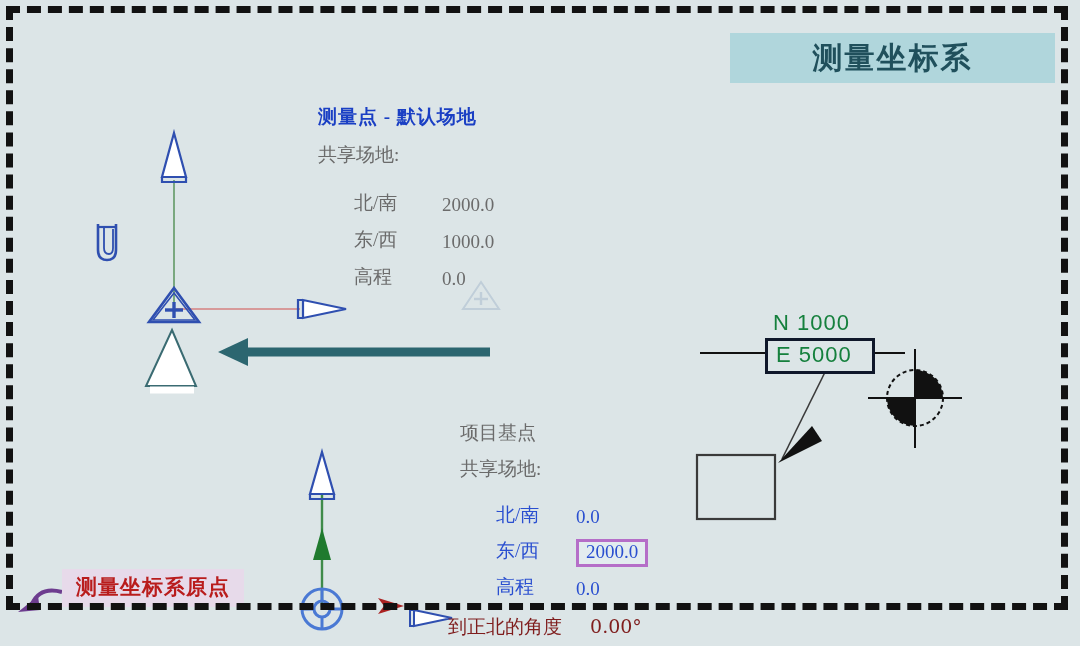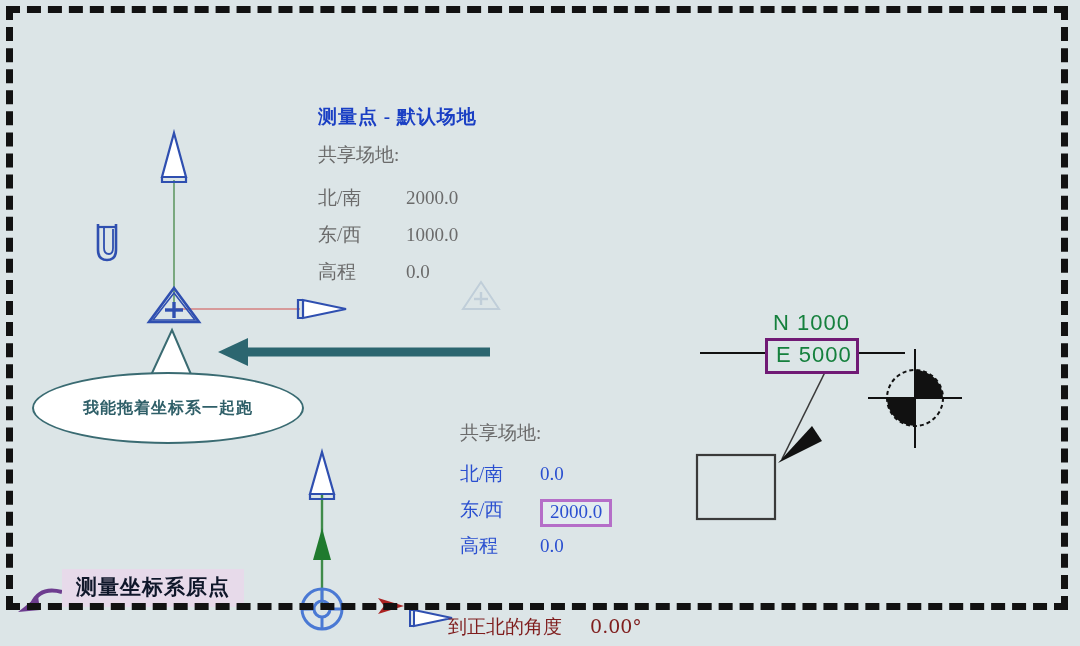--- a/index.html
+++ b/index.html
@@ -48,23 +48,24 @@
     letter-spacing: 2px;
   }
 
   
   .info-block {
     position: absolute;
     font-family: Liberation Serif, serif;
   }
   .info-row {
     display: flex;
-    align-items: center;
+    align-items: flex-end;
     height: 37px;
     white-space: nowrap;
+    margin-left: 36px;
   }
   .row-label { display: inline-block; }
   .row-value { display: inline-block; }
 
   
   #survey-block { left: 318px; top: 104px; }
   #survey-block .heading {
     font-size: 19px;
     font-weight: bold;
     color: #1a3fc4;
@@ -105,22 +106,22 @@
     position: absolute;
     left: 765px;
     top: 310px;
     font-family: "Liberation Sans", sans-serif;
     font-size: 22px;
     color: #15803d;
   }
   #ne-n { padding-left: 8px; letter-spacing: 1px; }
   #ne-e {
     margin-top: 2px;
-    border: 3px solid #701a75;
-    padding: 1px 4px 3px 8px;
+    border: 3px solid #0f172a;
+    padding: 1px 20px 3px 8px;
     display: inline-block;
     letter-spacing: 1px;
     background: #dce5e7;
   }
 
   
   #bubble {
     position: absolute;
     left: 32px;
     top: 372px;
@@ -146,21 +147,21 @@
     position: absolute;
     left: 62px;
     top: 569px;
     padding: 4px 14px 6px 14px;
     background: #e7daea;
   }
   #origin-label-text {
     font-family: "DejaVu Sans", sans-serif;
     font-size: 21px;
     font-weight: bold;
-    color: #0f172a;
+    color: #b91c1c;
     letter-spacing: 1px;
   }
 
   .svg-layer {
     position: absolute;
     left: 0;
     top: 0;
     width: 1080px;
     height: 646px;
     pointer-events: none;
@@ -257,39 +258,43 @@
       <path d="M915 370 A28 28 0 0 1 943 398 L915 398 Z" fill="#111111"></path>
       <path d="M915 426 A28 28 0 0 1 887 398 L915 398 Z" fill="#111111"></path>
     </g>
 
     <g>
       <path d="M62 592 Q40 586 32 604" fill="none" stroke="#6d3d8f" stroke-width="4"></path>
       <polygon points="18,612 38,596 40,610" fill="#6d3d8f"></polygon>
     </g>
   </svg>
 
+  <div class="banner">
+    <span class="banner-text">测量坐标系</span>
+  </div>
 
   <div class="info-block" id="survey-block">
     <div class="heading">测量点 - 默认场地</div>
     <div class="sub">共享场地:</div>
     <div class="info-row">
       <span class="row-label">北/南</span>
       <span class="row-value">2000.0</span>
     </div>
     <div class="info-row">
       <span class="row-label">东/西</span>
       <span class="row-value">1000.0</span>
     </div>
     <div class="info-row">
       <span class="row-label">高程</span>
       <span class="row-value">0.0</span>
     </div>
   </div>
 
   <div class="info-block" id="base-block">
+    <div class="title-grey">项目基点</div>
     <div class="sub">共享场地:</div>
     <div class="info-row">
       <span class="row-label">北/南</span>
       <span class="row-value">0.0</span>
     </div>
     <div class="info-row">
       <span class="row-label">东/西</span>
       <span class="row-value hl">2000.0</span>
     </div>
     <div class="info-row">
@@ -301,22 +306,19 @@
   <div id="angle-row">
     <span class="row-label">到正北的角度</span>
     <span class="row-value">0.00°</span>
   </div>
 
   <div id="ne-callout">
     <div id="ne-n">N 1000</div>
     <div id="ne-e">E 5000</div>
   </div>
 
-  <div id="bubble">
-    <span id="bubble-text">我能拖着坐标系一起跑</span>
-  </div>
 
   <div id="origin-label">
     <span id="origin-label-text">测量坐标系原点</span>
   </div>
 
   <div id="frame"></div>
 </div>
 
 </body></html>

